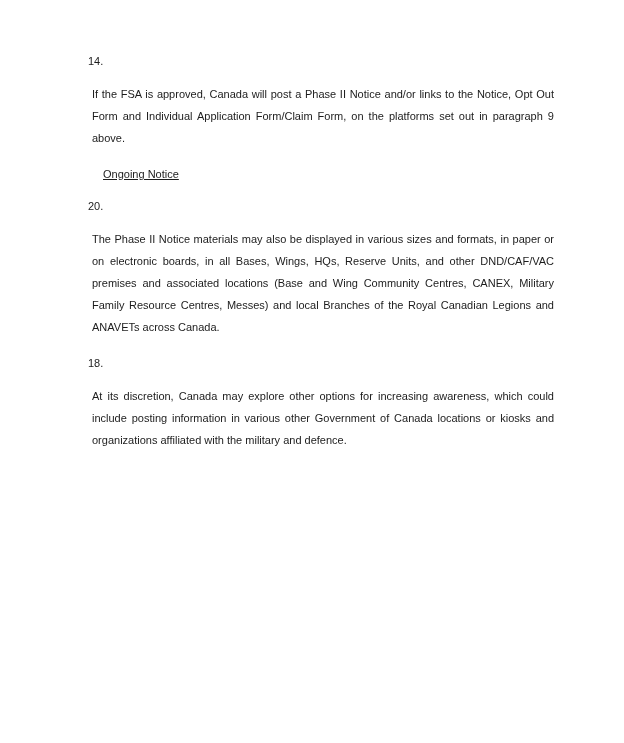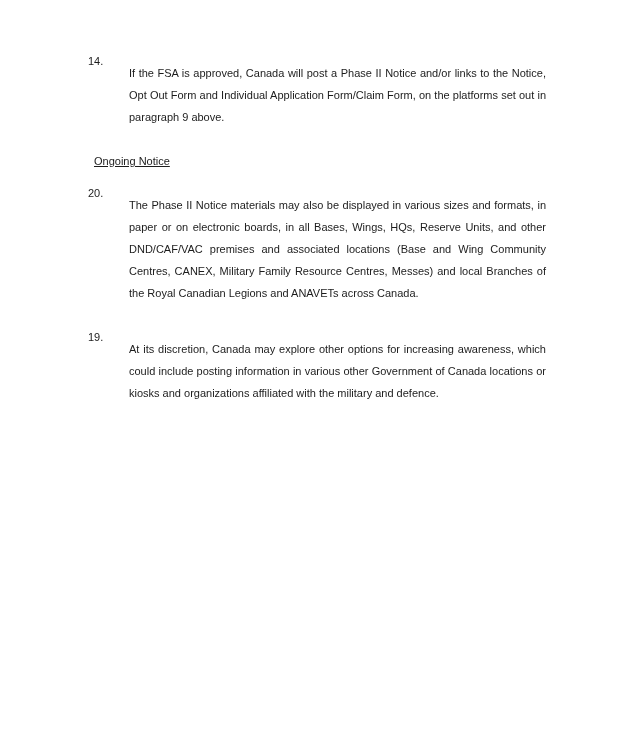--- a/index.html
+++ b/index.html
@@ -16,35 +16,36 @@
     background: #ffffff;
     font-family: "Liberation Sans", "DejaVu Sans", sans-serif;
     font-size: 11px;
     line-height: 22px;
     color: #1c1c1c;
     overflow: hidden;
   }
   .para {
     display: flex;
     margin: 0 0 10px 0;
+    flex-direction: column;
   }
   .para .num {
     flex: 0 0 29px;
   }
   .para .body {
     flex: 1;
-    margin: 12px;
+    margin: 4px;
     text-align: justify;
   }
   .section-heading {
     font-size: 11px;
     font-weight: normal;
     line-height: 22px;
     text-decoration: underline;
-    margin: 0 0 10px 6px;
+    margin: 0 0 10px 15px;
   }
 </style>
 </head>
 <body>
 
 <div class="page">
 
   <section class="para">
     <span class="num">14.</span>
     <p class="body">If the FSA is approved, Canada will post a Phase II Notice and/or links to the Notice, Opt Out Form and Individual Application Form/Claim Form, on the platforms set out in paragraph 9 above.</p>
@@ -54,17 +55,17 @@
 
   <h2 class="section-heading">Ongoing Notice</h2>
 
 
   <section class="para">
     <span class="num">20.</span>
     <p class="body">The Phase II Notice materials may also be displayed in various sizes and formats, in paper or on electronic boards, in all Bases, Wings, HQs, Reserve Units, and other DND/CAF/VAC premises and associated locations (Base and Wing Community Centres, CANEX, Military Family Resource Centres, Messes) and local Branches of the Royal Canadian Legions and ANAVETs across Canada.</p>
   </section>
 
   <section class="para">
-    <span class="num">19.</span>
+    <span class="num">18.</span>
     <p class="body">At its discretion, Canada may explore other options for increasing awareness, which could include posting information in various other Government of Canada locations or kiosks and organizations affiliated with the military and defence.</p>
   </section>
 
 </div>
 
 </body></html>

